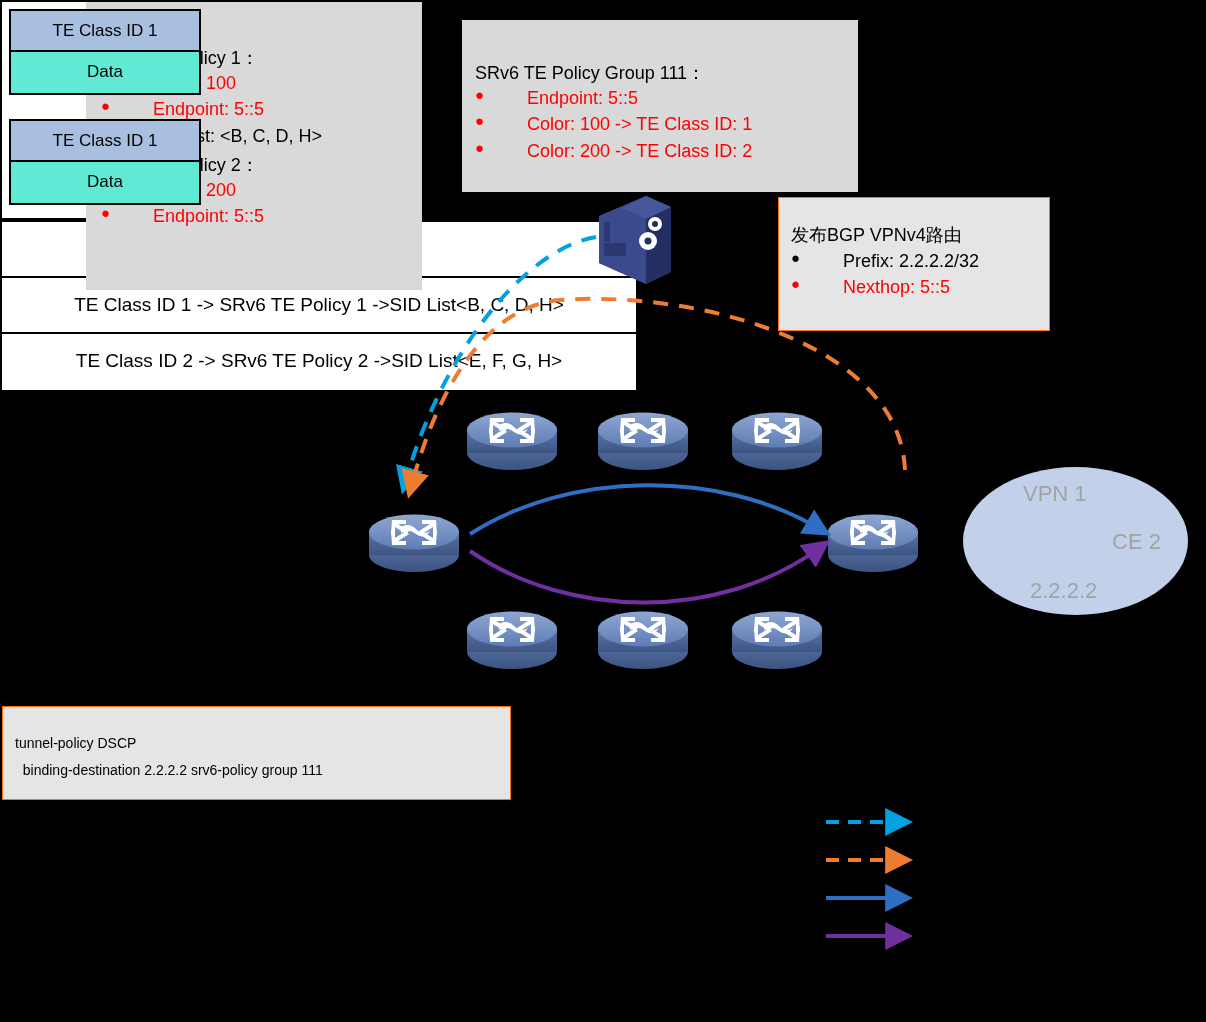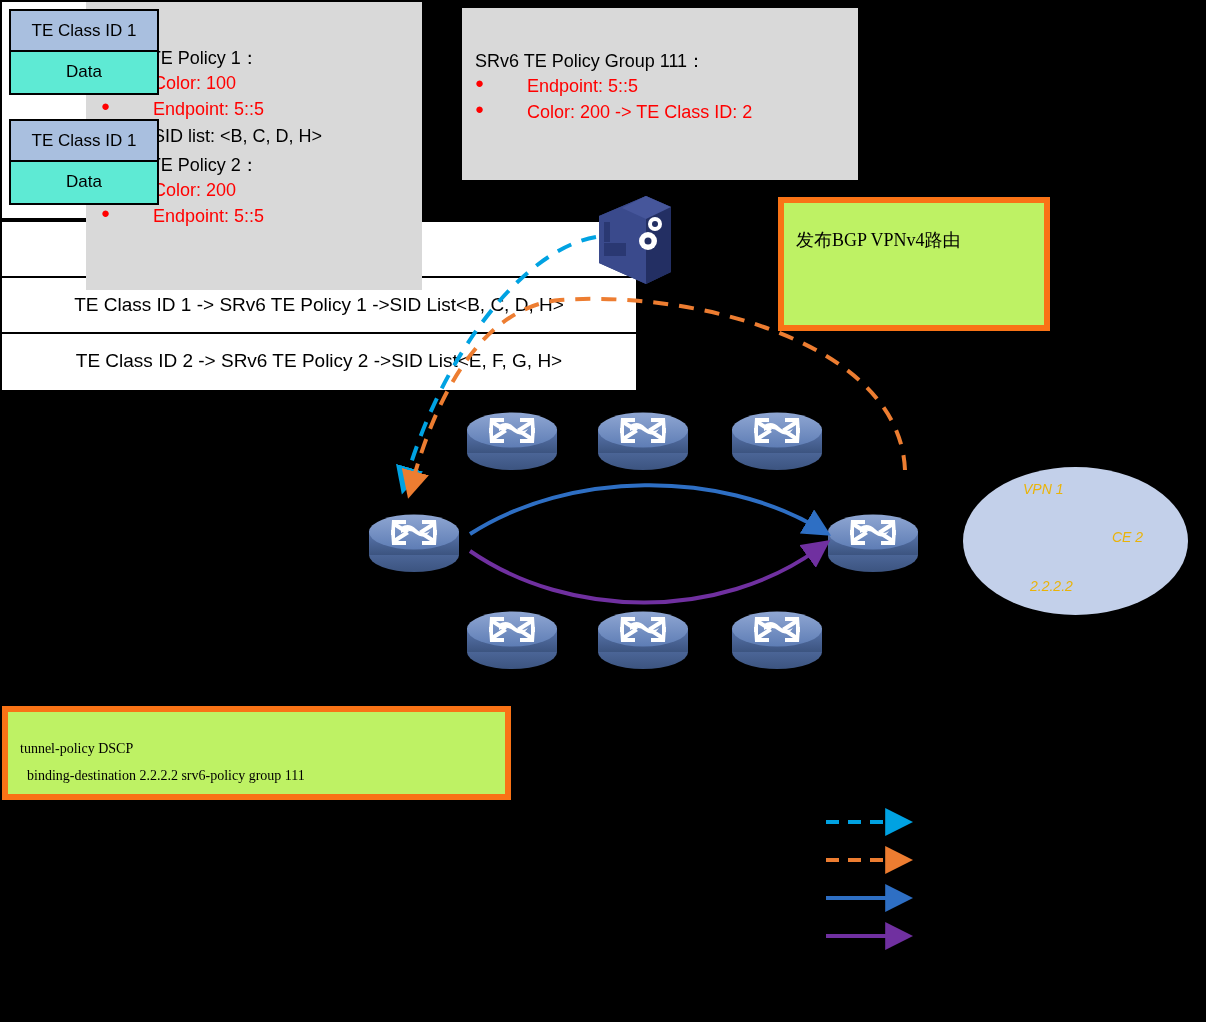--- a/index.html
+++ b/index.html
@@ -19,23 +19,22 @@
   
   .panel {
     position: absolute;
     box-sizing: border-box;
   }
   .panel-gray {
     background: #D9D9D9;
     border: 1px solid #D9D9D9;
   }
   .panel-white {
-    background: #bef264;
-    border: 6px solid #f97316;
-    font-family: Liberation Serif, serif;
+    background: #e5e5e5;
+    border: 1px solid #f97316;
   }
   .panel-title {
     font-size: 18px;
     color: #000000;
     line-height: 1.42;
     white-space: nowrap;
   }
   ul.bullets {
     list-style: none;
     margin: 0;
@@ -66,21 +65,21 @@
     top: 427px;
     width: 208px;
     height: 220px;
     background: #FFFFFF;
     border: 2px solid #000000;
     box-sizing: border-box;
   }
   .te-group {
     position: absolute;
     left: 9px;
-    width: 150px;
+    width: 192px;
     box-sizing: border-box;
   }
   .te-cell {
     box-sizing: border-box;
     border: 2px solid #000000;
     height: 43px;
     line-height: 39px;
     text-align: center;
     font-size: 17px;
     color: #000000;
@@ -129,24 +128,23 @@
     position: absolute;
     left: 963px;
     top: 467px;
     width: 225px;
     height: 148px;
     background: #C3D0EA;
     border-radius: 50%;
   }
   .cloud-label {
     position: absolute;
-    font-size: 14px;
-    color: #eab308;
+    font-size: 22px;
+    color: #a3a3a3;
     white-space: nowrap;
-    font-style: italic;
   }
 
   svg { display: block; overflow: visible; }
 </style>
 </head>
 <body>
 
 <div id="canvas">
 
   <svg id="graphics" width="1206" height="1022" style="position:absolute;left:0;top:0;">
@@ -256,30 +254,35 @@
       <li class="red">Endpoint: 5::5</li>
       <li class="black">SID list: &lt;B, C, D, H&gt;</li>
     </ul>
     <div class="panel-title" style="position:absolute;left:14px;top:150px;">SRv6 TE Policy 2：</div>
     <ul class="bullets" style="position:absolute;left:14px;top:174px;">
       <li class="red">Color: 200</li>
       <li class="red">Endpoint: 5::5</li>
     </ul>
   </div>
 
-  <div class="panel panel-gray" id="policy-group-box" style="left:462px; top:8px; width:396px; height:172px;">
+  <div class="panel panel-gray" id="policy-group-box" style="left:462px; top:20px; width:396px; height:172px;">
     <div class="panel-title" style="position:absolute;left:12px;top:40px;">SRv6 TE Policy Group 111：</div>
     <ul class="bullets" style="position:absolute;left:12px;top:64px;">
       <li class="red">Endpoint: 5::5</li>
+      <li class="red">Color: 100 -&gt; TE Class ID: 1</li>
       <li class="red">Color: 200 -&gt; TE Class ID: 2</li>
     </ul>
   </div>
 
   <div class="panel panel-white" id="bgp-box" style="left:778px; top:197px; width:272px; height:134px;">
     <div class="panel-title" style="position:absolute;left:12px;top:25px;">发布BGP VPNv4路由</div>
+    <ul class="bullets" style="position:absolute;left:12px;top:50px;">
+      <li class="black">Prefix: 2.2.2.2/32</li>
+      <li class="red">Nexthop: 5::5</li>
+    </ul>
   </div>
 
   <div id="te-class-table">
     <div class="te-group" style="top:9px;">
       <div class="te-cell header">TE Class ID 1</div>
       <div class="te-cell data">Data</div>
     </div>
     <div class="te-group" style="top:119px;">
       <div class="te-cell header">TE Class ID 1</div>
       <div class="te-cell data">Data</div>

